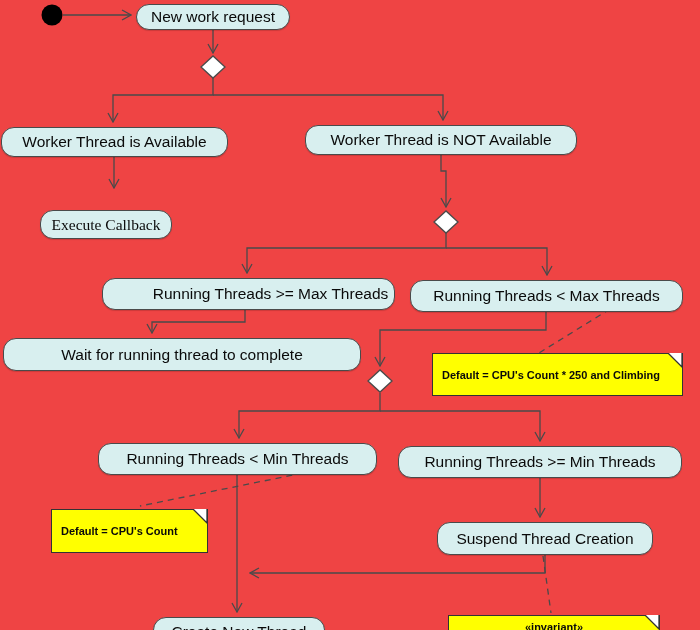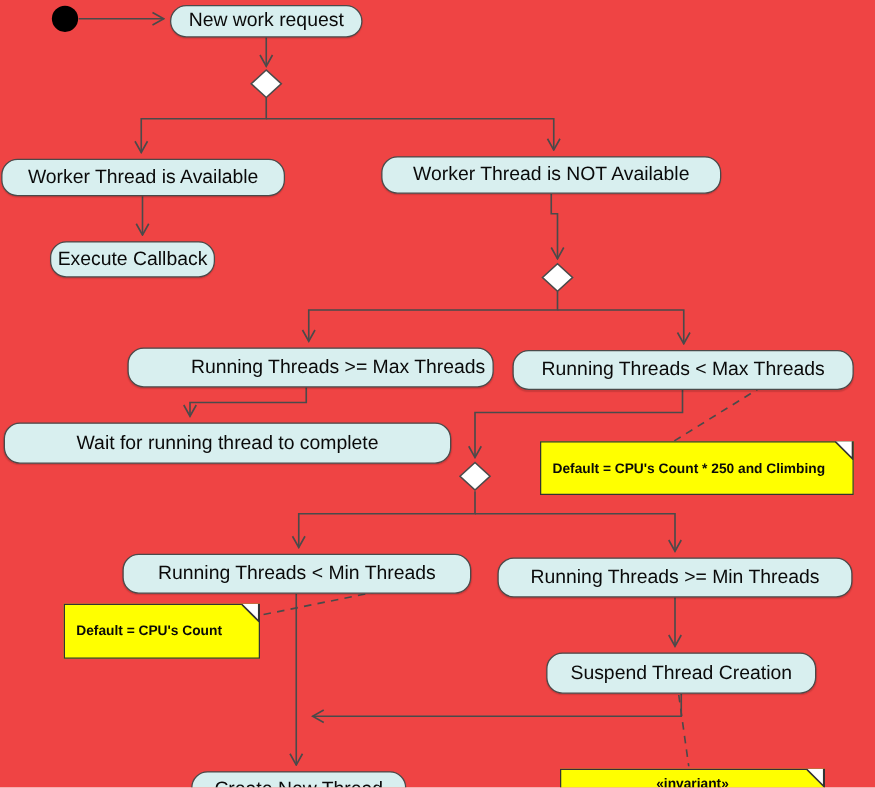--- a/index.html
+++ b/index.html
@@ -87,21 +87,21 @@
     <path class="diamond" d="M434,222 L446,211 L458,222 L446,233 Z"></path>
     <path class="diamond" d="M368,381 L380,370 L392,381 L380,392 Z"></path>
   </svg>
 
   <div class="node" style="left:136px;top:4px;width:154px;height:26px;">New work request</div>
 
   <div class="node" style="left:1px;top:127px;width:227px;height:30px;">Worker Thread is Available</div>
 
   <div class="node" style="left:305px;top:125px;width:272px;height:30px;">Worker Thread is NOT Available</div>
 
-  <div class="node" style="left:40px;top:193px;width:132px;height:29px;">Execute Callback</div>
+  <div class="node" style="left:40px;top:210px;width:132px;height:29px;font-family:Liberation Serif, serif;">Execute Callback</div>
 
   <div class="node" style="left:102px;top:278px;width:293px;height:32px;padding-left:48px;">Running Threads &gt;= Max Threads</div>
 
   <div class="node" style="left:410px;top:280px;width:273px;height:32px;">Running Threads &lt; Max Threads</div>
 
   <div class="node" style="left:3px;top:338px;width:358px;height:33px;">Wait for running thread to complete</div>
 
   <div class="node" style="left:98px;top:443px;width:279px;height:32px;">Running Threads &lt; Min Threads</div>
 
   <div class="node" style="left:398px;top:446px;width:284px;height:32px;">Running Threads &gt;= Min Threads</div>
@@ -111,21 +111,21 @@
   <div class="node" style="left:153px;top:617px;width:172px;height:30px;">Create New Thread</div>
 
   <div class="note" style="left:432px;top:353px;width:251px;height:43px;">
     <span>Default = CPU's Count * 250 and Climbing</span>
     <svg class="fold" width="15" height="15">
       <path class="fold-face" d="M0,0 L14,0 L14,14 Z"></path>
       <path class="fold-edge" d="M0,0 L14,14 L14,0"></path>
     </svg>
   </div>
 
-  <div class="note" style="left:51px;top:483px;width:157px;height:44px;">
+  <div class="note" style="left:51px;top:509px;width:157px;height:44px;">
     <span>Default = CPU's Count</span>
     <svg class="fold" width="15" height="15">
       <path class="fold-face" d="M0,0 L14,0 L14,14 Z"></path>
       <path class="fold-edge" d="M0,0 L14,14 L14,0"></path>
     </svg>
   </div>
 
   <div class="note center" style="left:448px;top:615px;width:212px;height:40px;">
     <span>«invariant»</span>
     <svg class="fold" width="15" height="15">

